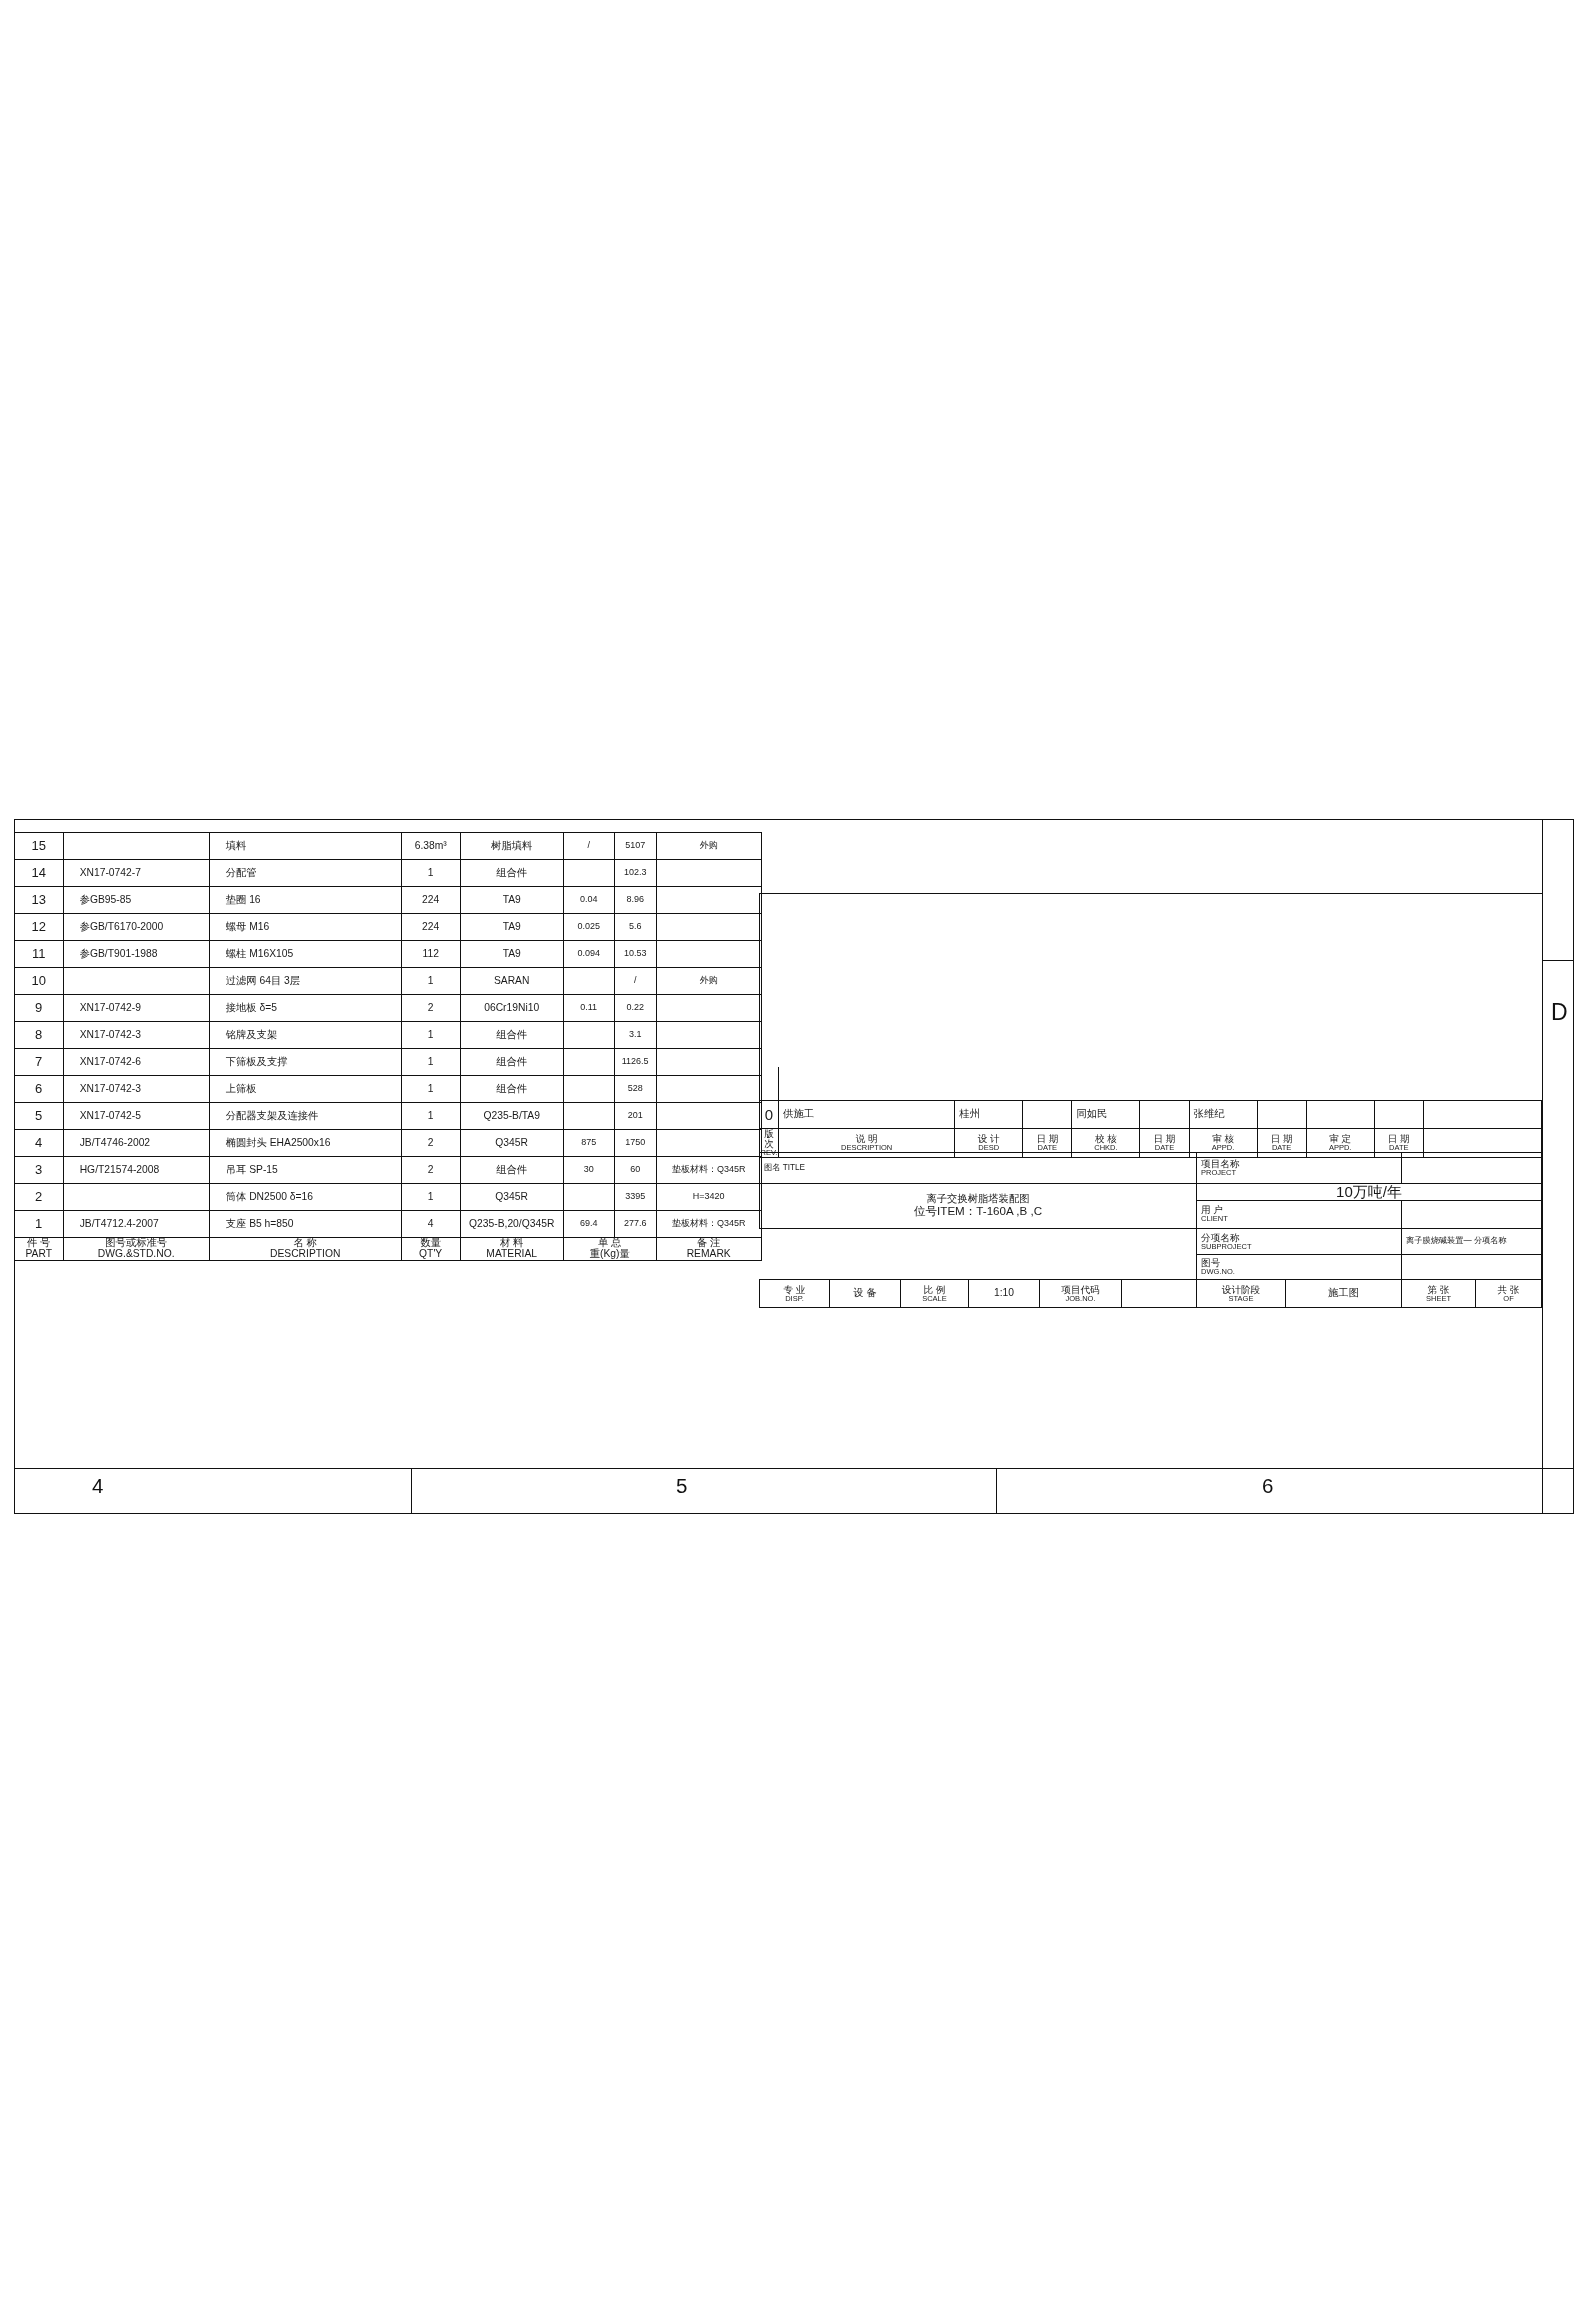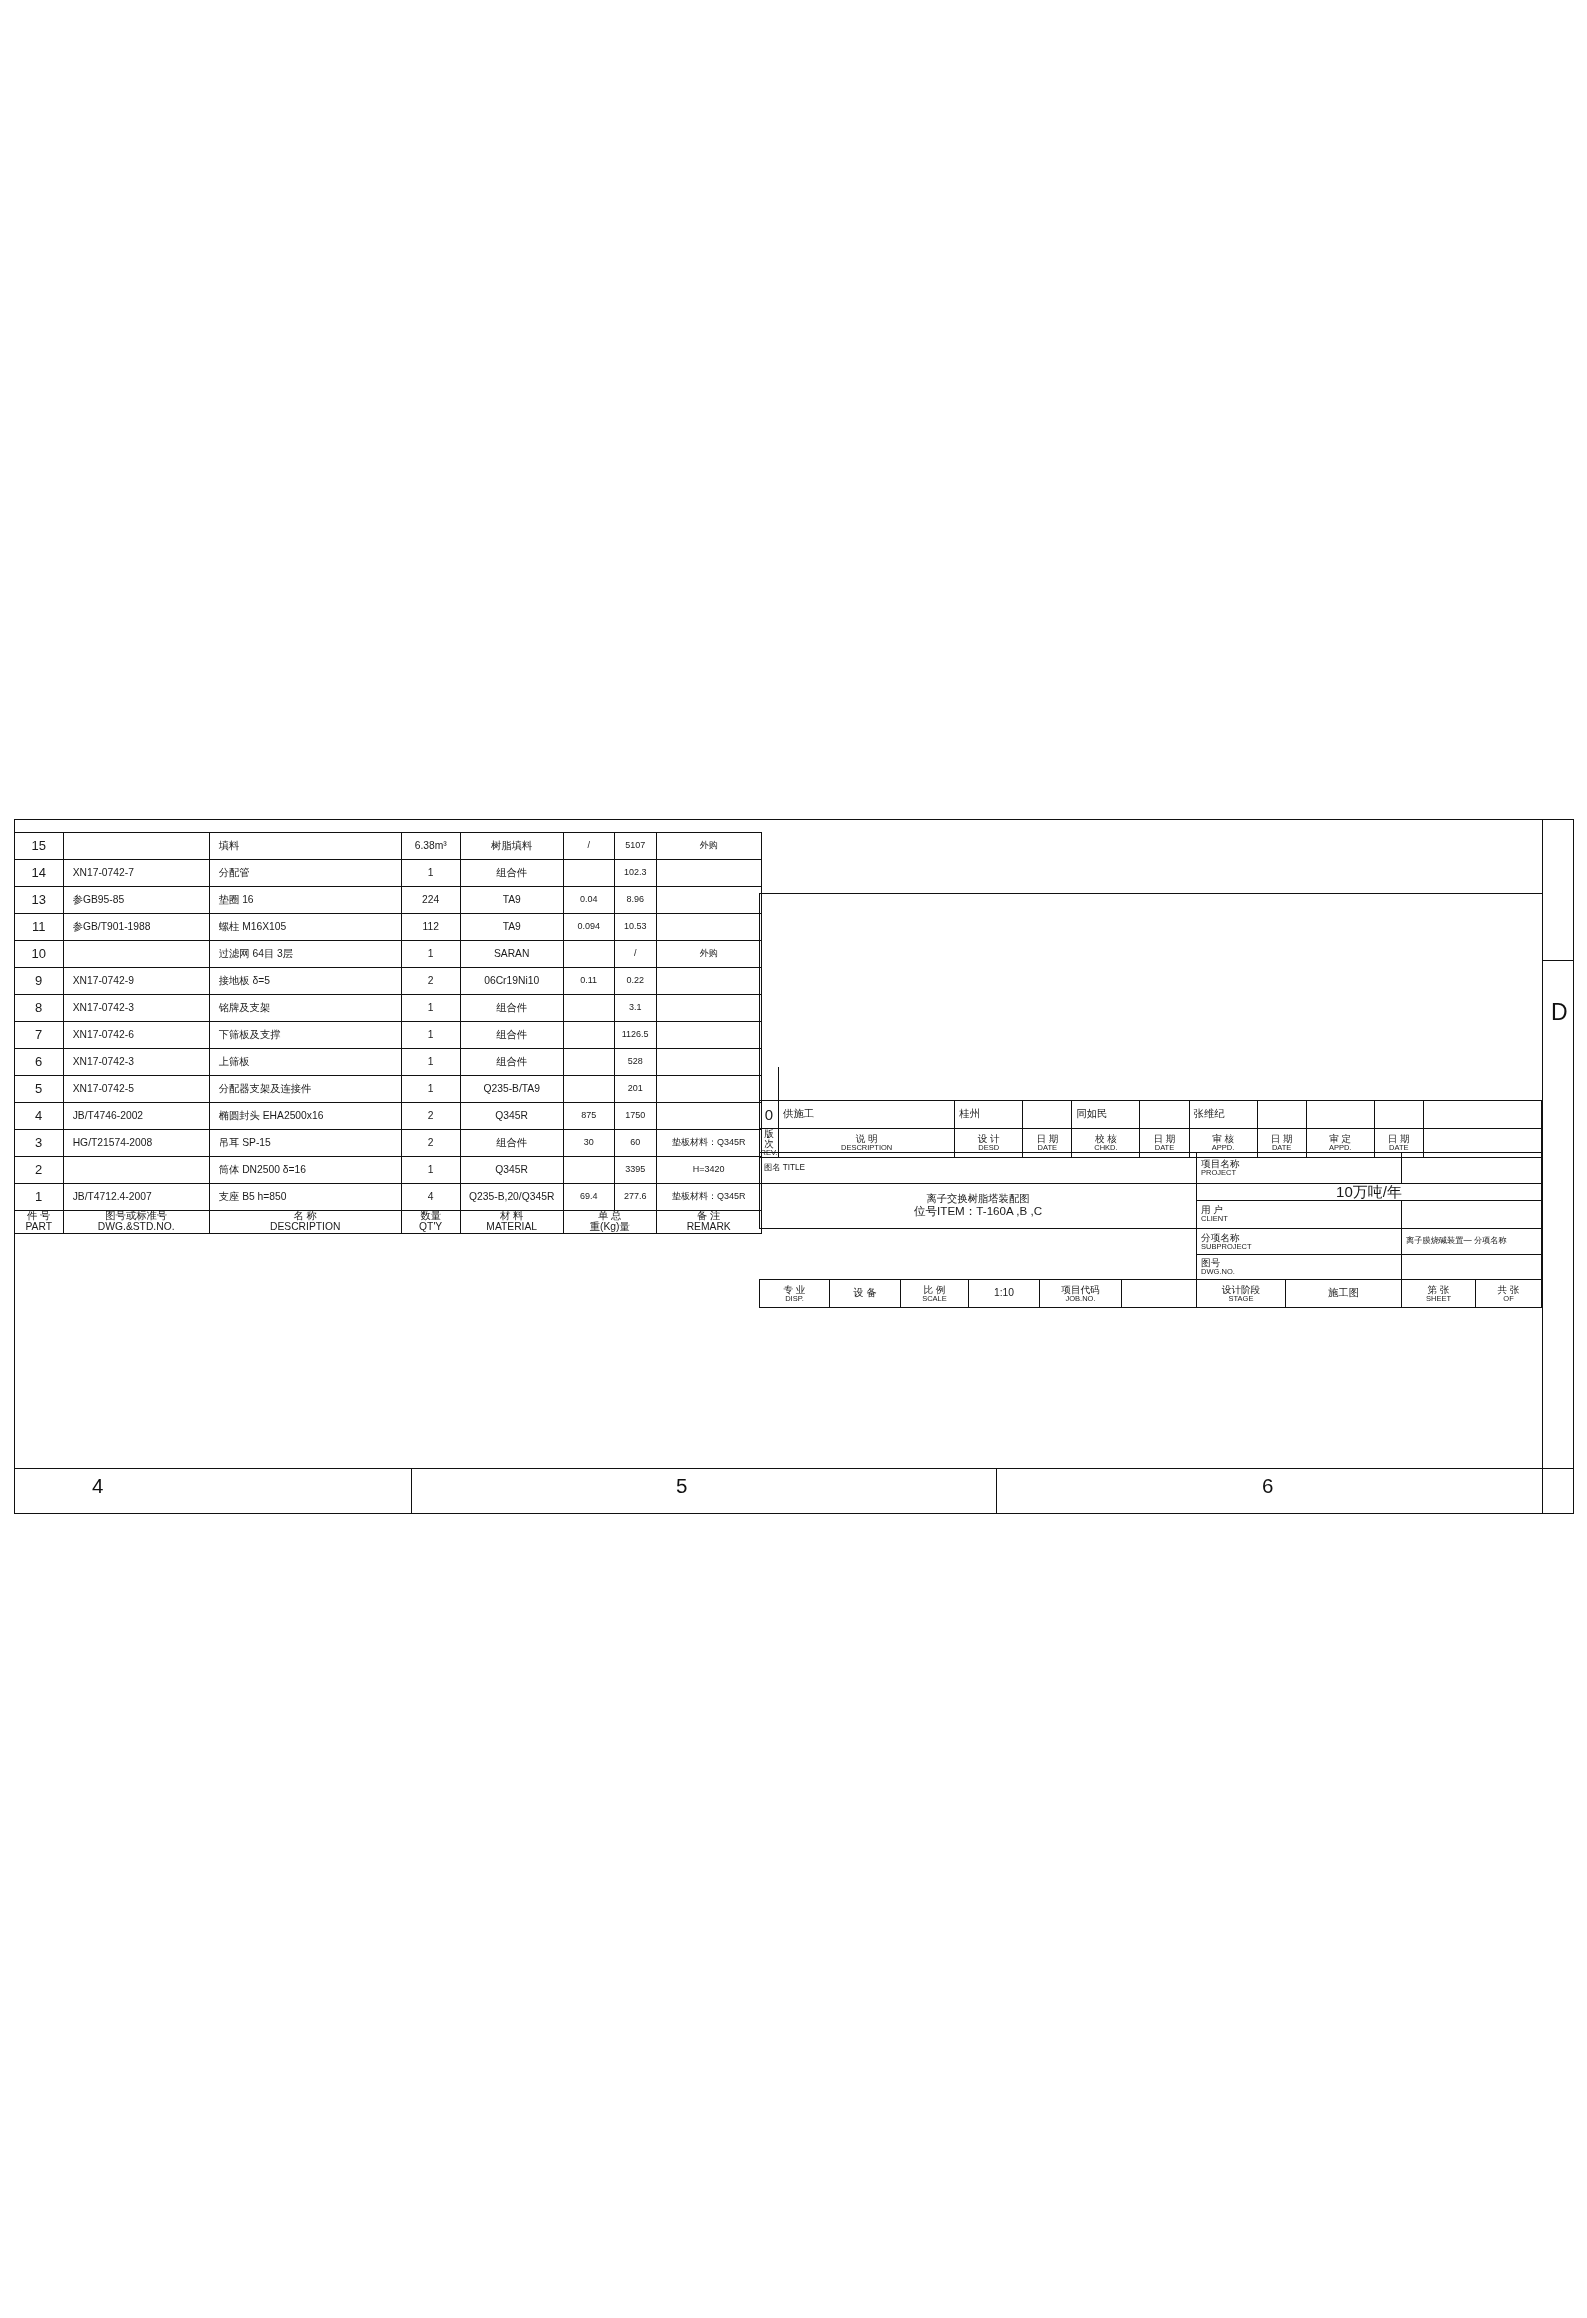--- a/index.html
+++ b/index.html
@@ -3,21 +3,21 @@
 <meta charset="utf-8">
 <style>
   html,body{margin:0;padding:0;background:#ffffff;}
   body{font-family:"Liberation Sans", sans-serif;color:#1a1a1a;}
   #page{position:relative;width:1587px;height:2319px;background:#fff;}
 
   
   .dwg{position:absolute;}
   .bom{border-collapse:collapse;table-layout:fixed;}
   .bom td{border:0.7px solid #111;font-size:13px;text-align:center;vertical-align:middle;padding:0;line-height:1.05;}
-  .bom td.l{text-align:left;padding-left:9px;}
+  .bom td.l{text-align:left;padding-left:16px;}
   .bom td.sm{font-size:10.3px;}
   .bom td.xs{font-size:9px;}
   .two{line-height:1.0;}
   .two span{display:block;}
 
   .tb{border-collapse:collapse;table-layout:fixed;}
   .tb td{border:0.7px solid #111;font-size:10.3px;text-align:center;vertical-align:middle;padding:0;line-height:1.05;}
   .tb td.l{text-align:left;padding-left:4.1px;}
   .tb td.nb{border:none;}
   .tb td.xs{font-size:8.2px;}
@@ -90,20 +90,30 @@
           <td class="xs" style="height: 26px;"></td>
         </tr>
         <tr>
           <td class="" style="height: 26px;">13</td>
           <td class="l sm" style="height: 26px;">参GB95-85</td>
           <td class="l sm" style="height: 26px;">垫圈    16</td>
           <td class="sm" style="height: 26px;">224</td>
           <td class="sm" style="height: 26px;">TA9</td>
           <td class="xs" style="height: 26px;">0.04</td>
           <td class="xs" style="height: 26px;">8.96</td>
+          <td class="xs" style="height: 26px;"></td>
+        </tr>
+        <tr>
+          <td class="" style="height: 26px;">12</td>
+          <td class="l sm" style="height: 26px;">参GB/T6170-2000</td>
+          <td class="l sm" style="height: 26px;">螺母  M16</td>
+          <td class="sm" style="height: 26px;">224</td>
+          <td class="sm" style="height: 26px;">TA9</td>
+          <td class="xs" style="height: 26px;">0.025</td>
+          <td class="xs" style="height: 26px;">5.6</td>
           <td class="xs" style="height: 26px;"></td>
         </tr>
         <tr>
           <td class="" style="height: 26px;">11</td>
           <td class="l sm" style="height: 26px;">参GB/T901-1988</td>
           <td class="l sm" style="height: 26px;">螺柱  M16X105</td>
           <td class="sm" style="height: 26px;">112</td>
           <td class="sm" style="height: 26px;">TA9</td>
           <td class="xs" style="height: 26px;">0.094</td>
           <td class="xs" style="height: 26px;">10.53</td>

